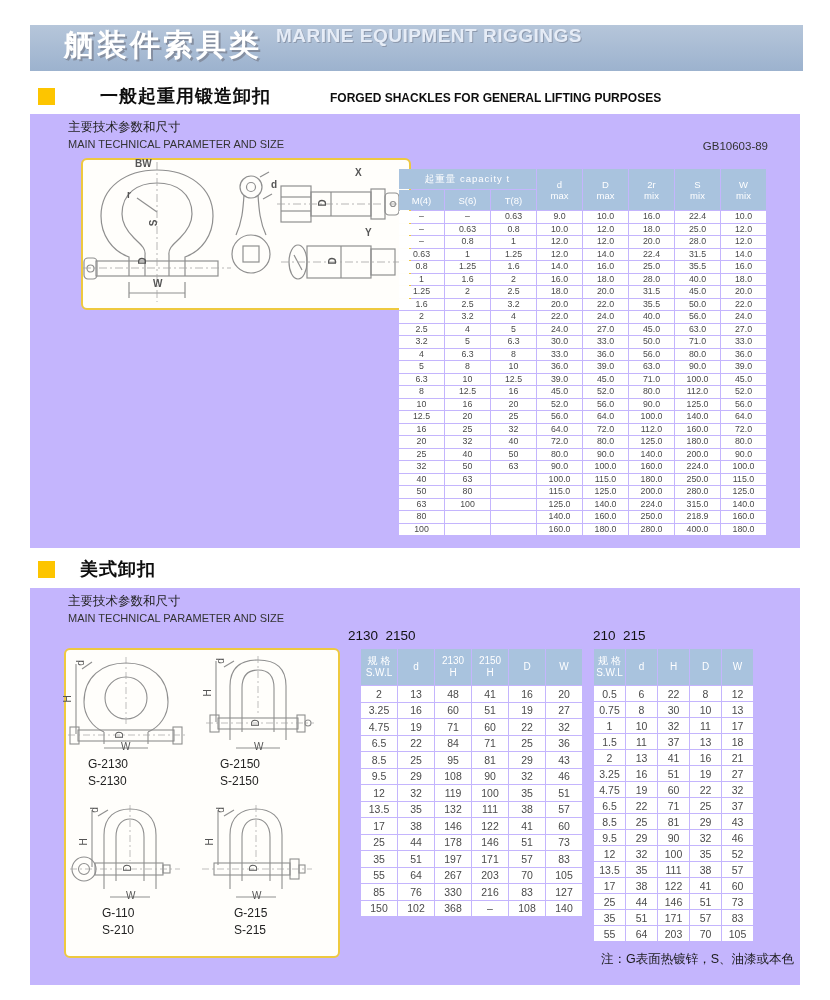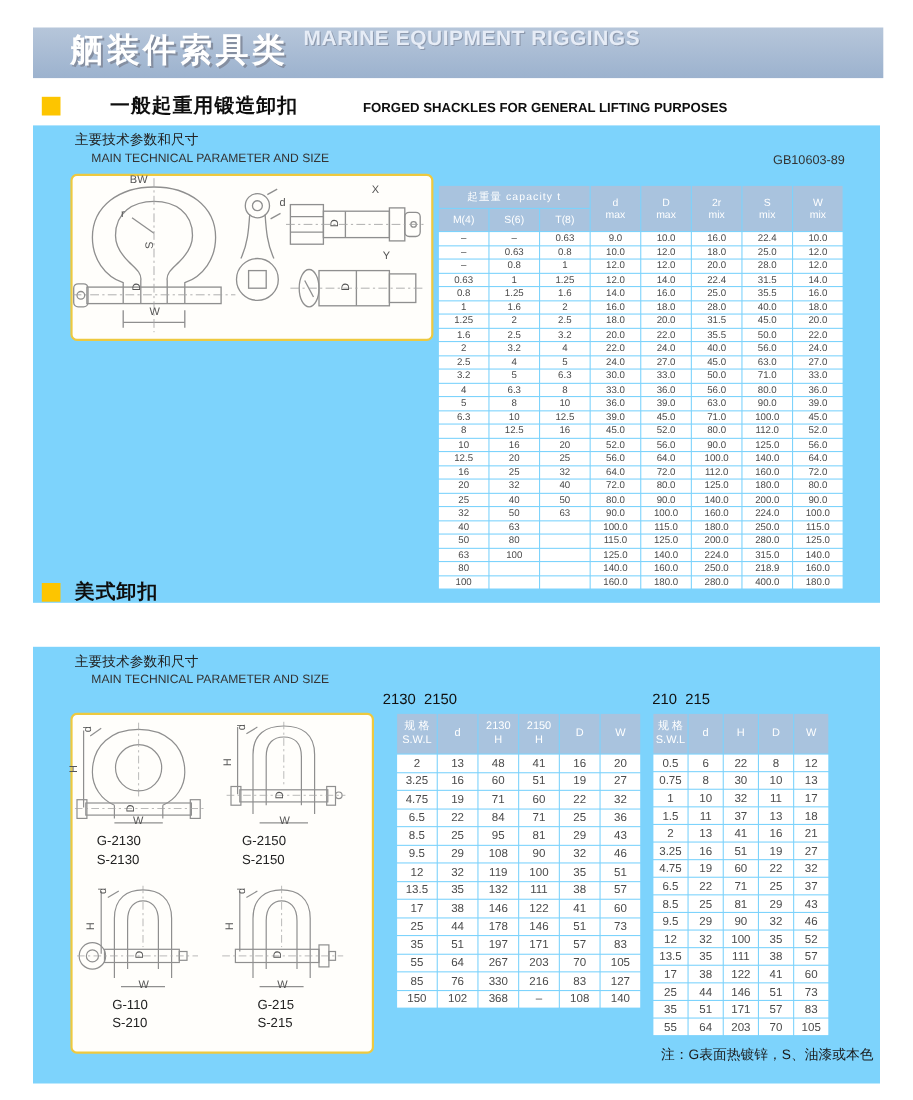--- a/index.html
+++ b/index.html
@@ -10,36 +10,36 @@
   .banner{position:absolute;left:30px;top:25px;width:773px;height:46px;
           background:linear-gradient(#b6c6da,#9cb2ce);
           display:flex;align-items:flex-start;padding-left:34px;box-sizing:border-box;}
   .banner-zh{font-size:30px;font-weight:bold;color:#ffffff;letter-spacing:3px;
              text-shadow:2px 2px 0 #858fa1;}
   .banner-en{font-size:19px;font-weight:bold;color:#e6ecf6;margin-left:14px;
              letter-spacing:.5px;text-shadow:1px 1px 0 #8d99ad;}
 
   
   .sec-head{position:absolute;left:38px;display:flex;align-items:center;}
-  #sec1-head{top:84px;gap:32px;} #sec2-head{top:526px;}
+  #sec1-head{top:84px;gap:32px;} #sec2-head{top:557px;gap:12px;}
   .bullet{width:17px;height:17px;background:#fdc500;margin-right:13px;flex:none;}
   .sec-zh{font-size:18px;font-weight:bold;color:#0e0e0e;letter-spacing:1px;}
   .sec-en{font-size:12px;font-weight:bold;color:#0e0e0e;margin-left:27px;padding-top:4px;}
 
   
-  .panel{position:absolute;left:30px;width:770px;background:#7dd3fc;}
+  .panel{position:absolute;left:30px;width:770px;background:#c4b5fd;}
   #panel1{top:114px;height:434px;}
   #panel2{top:588px;height:397px;}
   .param{position:absolute;left:38px;top:5px;}
   .param-zh{font-size:12.5px;color:#222;}
-  .param-en{font-size:11px;color:#333;margin-top:2px;margin-left:15px;}
+  .param-en{font-size:11px;color:#333;margin-top:2px;}
 
   
   .draw-box{position:absolute;background:#fffefb;border:2px solid #eec93f;border-radius:6px;}
-  #box1{left:34px;top:44px;width:326px;height:148px;}
+  #box1{left:51px;top:44px;width:326px;height:148px;font-weight:bold;}
   #box2{left:34px;top:60px;width:272px;height:306px;}
   .dim-label{position:absolute;font-size:10px;color:#555;line-height:10px;}
   .rot{transform:rotate(-90deg);}
 
   #box2 .grid{display:flex;flex-wrap:wrap;padding:6px 2px 0 2px;}
   .draw-cell{position:relative;width:132px;height:149px;}
   .cap{position:absolute;left:20px;top:100px;font-size:12px;color:#222;line-height:17px;}
   .cap2{left:34px;}
 
   

